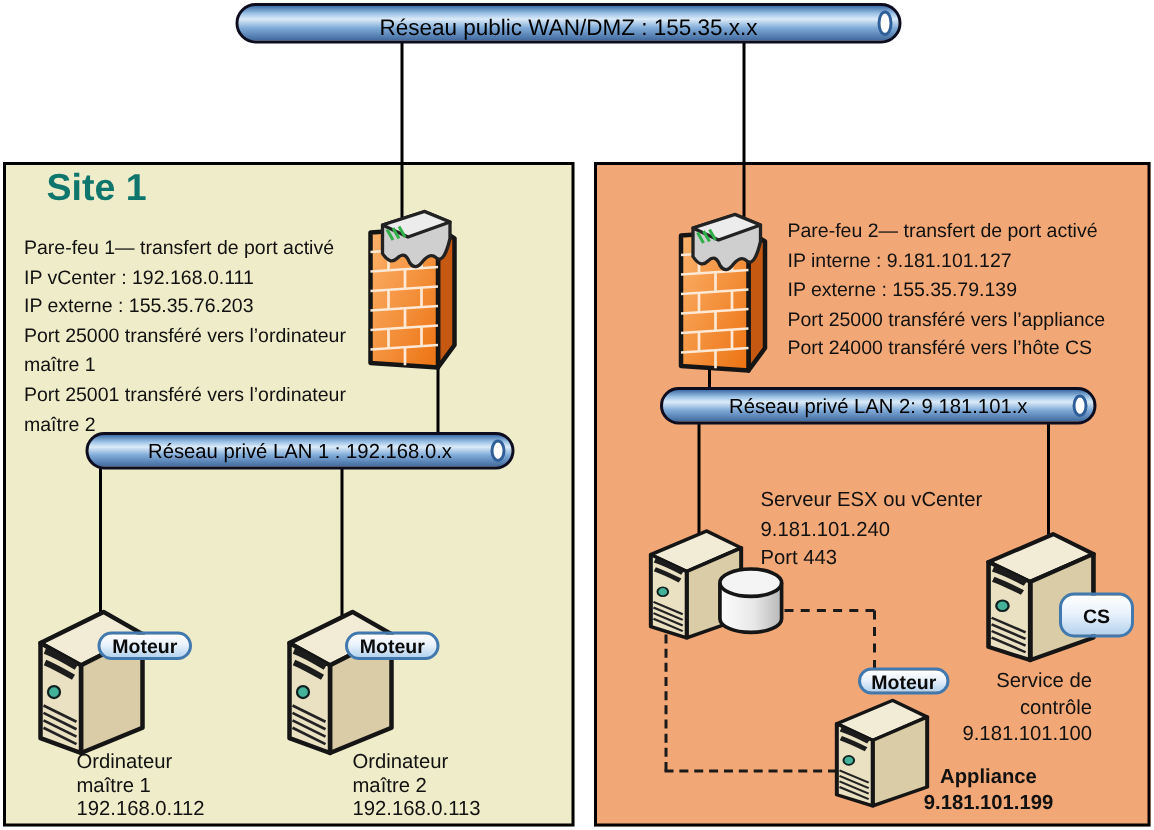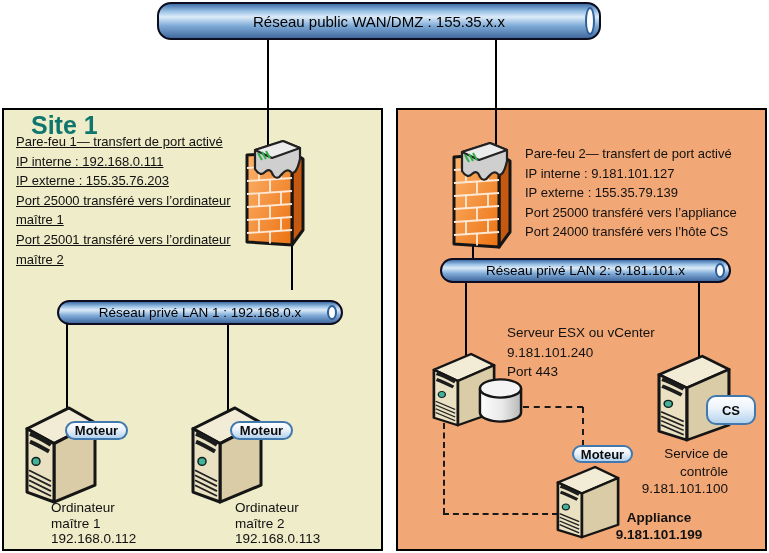--- a/index.html
+++ b/index.html
@@ -15,23 +15,23 @@
     position:absolute; box-sizing:border-box; z-index:4;
     border:2px solid #0d0d1f; border-radius:14px;
     background:linear-gradient(180deg,#3f6fa8 0%,#9dc3e6 22%,#dcebf8 38%,#7fabd8 64%,#41699e 100%);
     display:flex; align-items:center; justify-content:center;
   }
   .pipe::after {
     content:""; position:absolute; right:4px; top:3px; bottom:3px; width:10px;
     background:#ffffff; border:2px solid #2f5f98; border-radius:50%; box-sizing:border-box;
   }
   .pipe-label { color:#000; white-space:nowrap; }
-  #wan-pipe { left:157px; top:2px; width:444px; height:38px; }
+  #wan-pipe { left:157px; top:2px; width:444px; height:27px;align-items:flex-end; }
   #wan-pipe .pipe-label { font-size:15px; }
-  #lan1-pipe { left:57px; top:300px; width:286px; height:25px; }
+  #lan1-pipe { left:57px; top:288px; width:286px; height:25px; }
   #lan2-pipe { left:440px; top:258px; width:291px; height:25px;justify-content:center; }
   #lan1-pipe .pipe-label, #lan2-pipe .pipe-label { font-size:13.5px; }
   .vline { position:absolute; width:0; border-left:2px solid #000; z-index:2; }
   .dash-h { position:absolute; height:0; border-top:2px dashed #1a1a1a; z-index:2; }
   .dash-v { position:absolute; width:0; border-left:2px dashed #1a1a1a; z-index:2; }
   .icon { position:absolute; z-index:3; overflow:visible; }
   .info { position:absolute; font-size:13px; line-height:19.6px; z-index:4; }
   .info div { white-space:nowrap; }
   .caption { position:absolute; font-size:13.5px; line-height:15.5px; z-index:4; }
   .caption div { white-space:nowrap; }
@@ -115,23 +115,23 @@
   </div>
 
   <div class="vline" style="left:267px; top:28px; height:117px;"></div>
   <div class="vline" style="left:495px; top:28px; height:124px;"></div>
 
   <div class="site-box" id="site1-box"></div>
   <div class="site-box" id="site2-box"></div>
 
   <div class="site-title" style="left:31px; top:111px;">Site 1</div>
 
-  <div class="info" style="left:16px; top:132px;text-decoration:underline;">
+  <div class="info" style="left:16px; top:155px;">
     <div>Pare-feu 1— transfert de port activé</div>
-    <div>IP interne : 192.168.0.111</div>
+    <div>IP vCenter : 192.168.0.111</div>
     <div>IP externe : 155.35.76.203</div>
     <div>Port 25000 transféré vers l’ordinateur</div>
     <div>maître 1</div>
     <div>Port 25001 transféré vers l’ordinateur</div>
     <div>maître 2</div>
   </div>
 
   <svg class="icon" style="left:243px; top:139px; width:62px; height:110px;" viewBox="0 0 62 110" preserveAspectRatio="none">
       <use href="#firewall-shape"></use>
     </svg>

